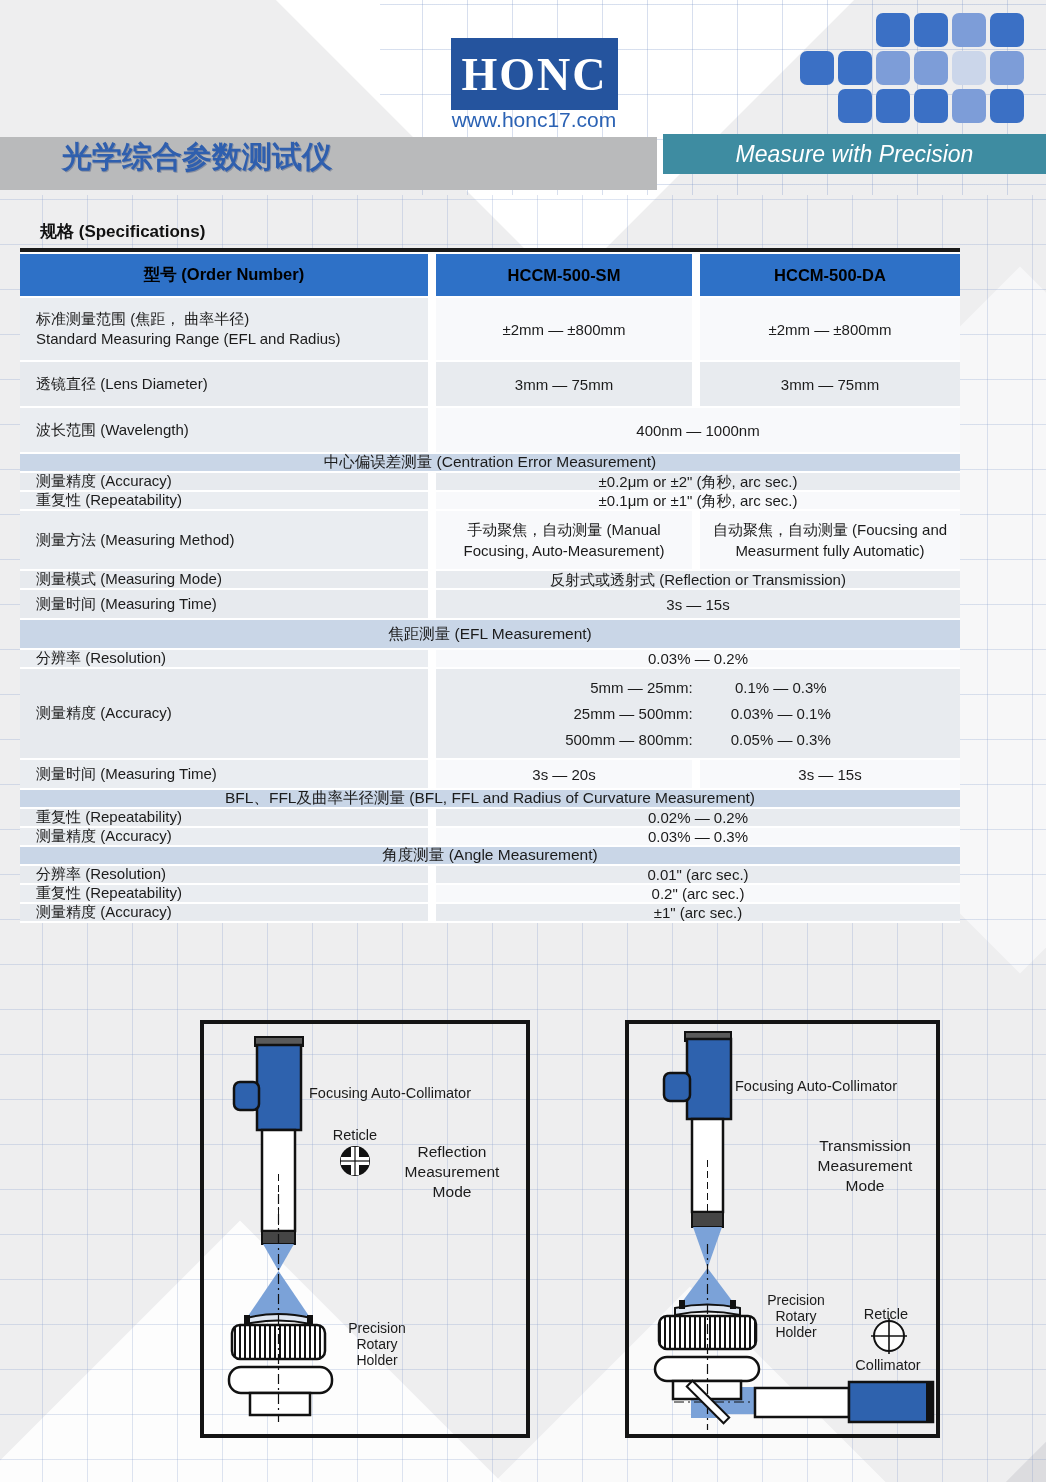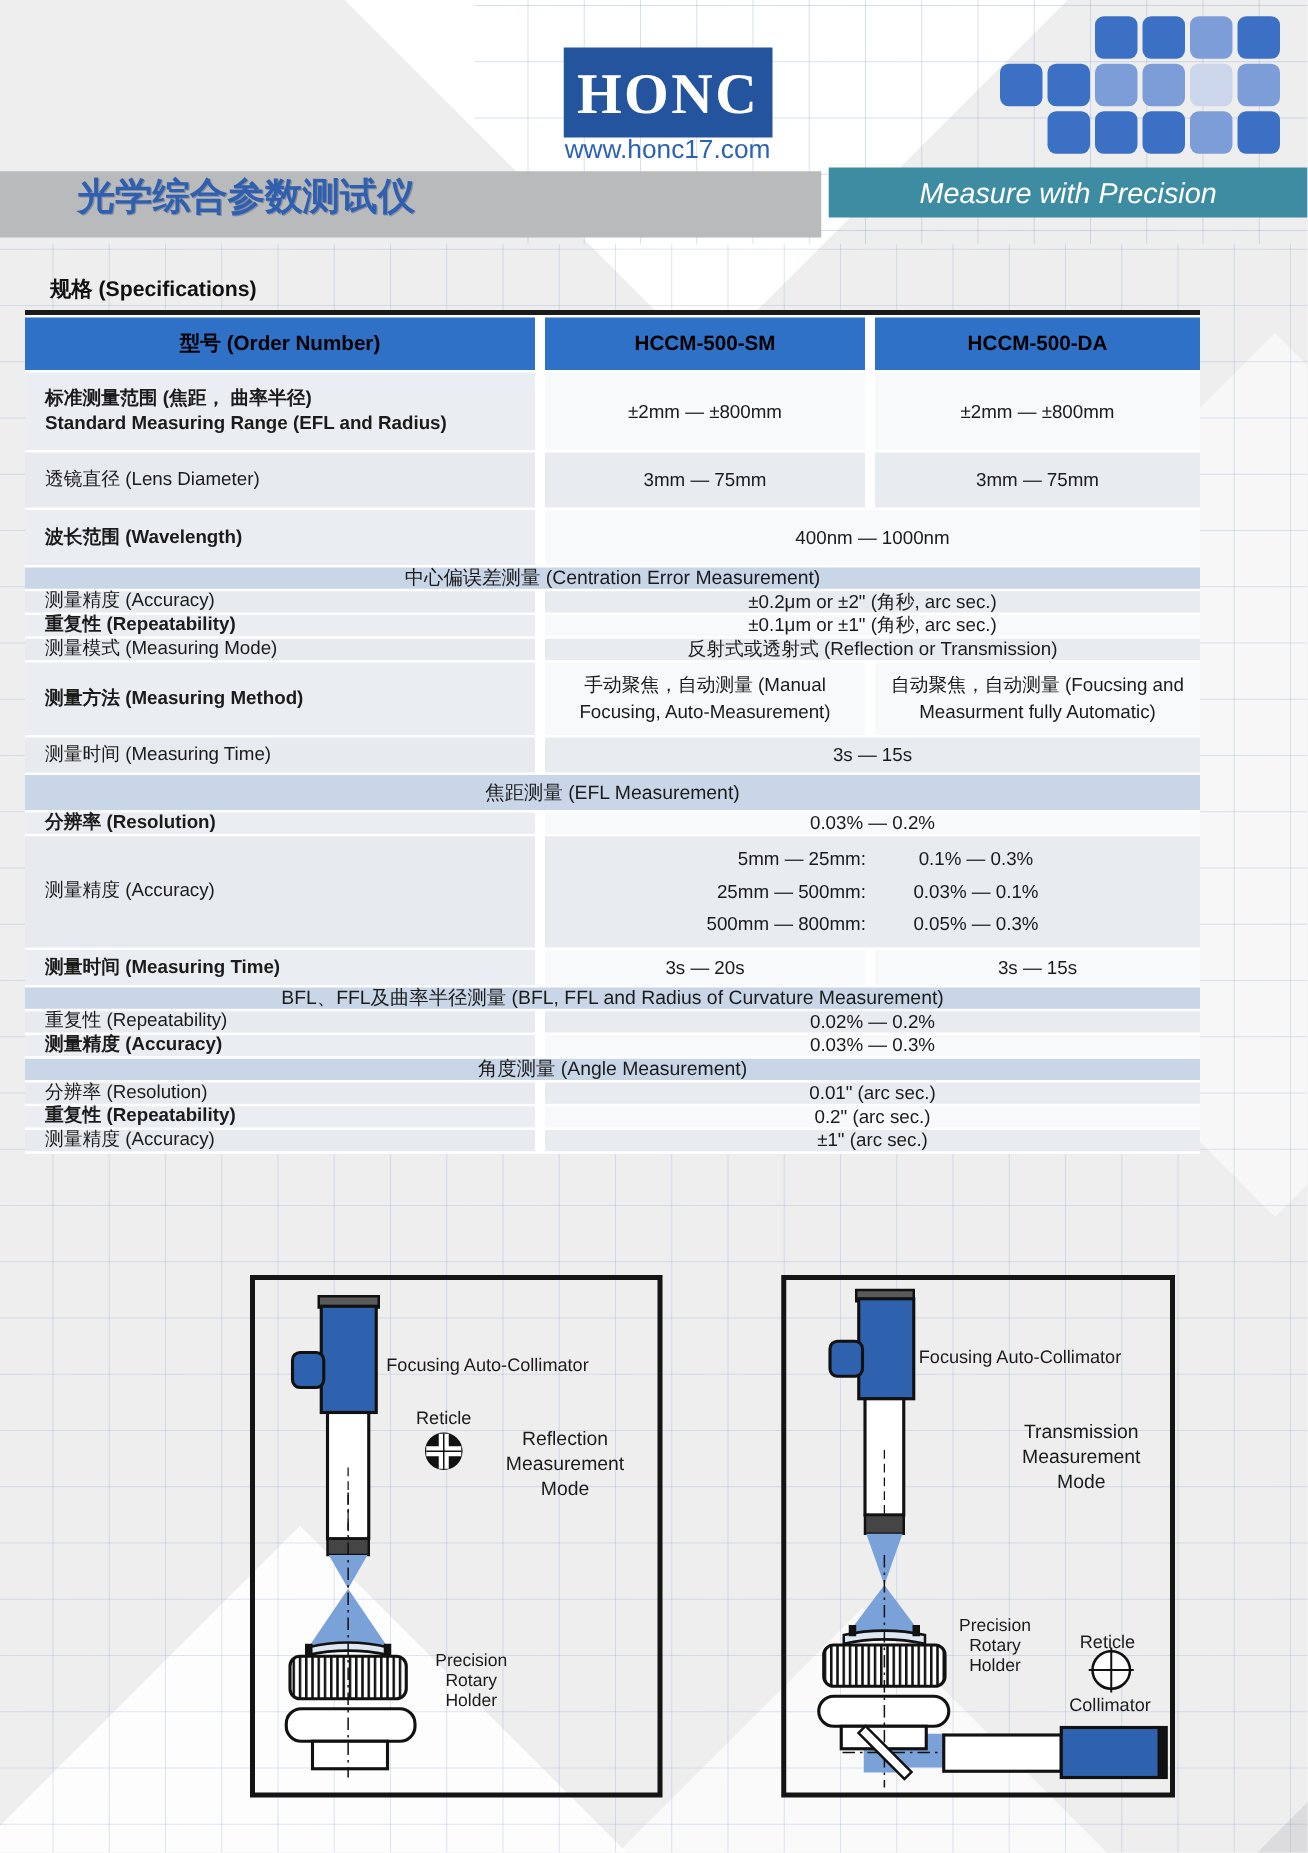--- a/index.html
+++ b/index.html
@@ -45,21 +45,21 @@
          display:flex;align-items:center;justify-content:center;}
   .c1{width:408px;margin-right:8px;}
   .c2{width:256px;margin-right:8px;}
   .c3{width:260px;}
   .cspan{width:524px;}
   .cfull{width:940px;}
   .cl{display:flex;align-items:center;padding-left:16px;padding-right:8px;box-sizing:border-box;
       font-size:15px;white-space:pre-line;line-height:1.35;}
   .cv{display:flex;align-items:center;justify-content:center;text-align:center;
       font-size:15px;line-height:1.4;padding:0 6px;box-sizing:border-box;}
-  .ta .cl{background:#eaedf1;font-weight:bold;} .ta .cv{background:#f8f9fb;}
+  .ta .cl{background:#eaedf1;} .ta .cv{background:#f8f9fb;}
   .tb .cl{background:#e7eaee;} .tb .cv{background:#e8ebef;}
   .sec{background:#c9d6e7;font-size:15.5px;display:flex;align-items:center;justify-content:center;}
   .h28{height:28px;} .h29{height:17px;} .h30{height:44px;}
   .h58{height:58px;} .h62{height:62px;} .h89{height:89px;}
   .acc-grid{display:grid;grid-template-columns:auto auto;column-gap:38px;row-gap:5px;
             font-size:15px;margin:0 auto;}
   .acc-grid .rng{text-align:right;}
   .acc-grid .val{text-align:center;}
   
   .diagram{position:absolute;border:4px solid #141414;box-sizing:border-box;}
@@ -152,29 +152,29 @@
     <div class="trow tb">
       <div class="cl c1 h29">测量精度 (Accuracy)</div>
       <div class="cv cspan h29">±0.2μm or ±2" (角秒, arc sec.)</div>
     </div>
 
     <div class="trow ta">
       <div class="cl c1 h29">重复性 (Repeatability)</div>
       <div class="cv cspan h29">±0.1μm or ±1" (角秒, arc sec.)</div>
     </div>
 
-    <div class="trow tb">
-      <div class="cl c1 h29">测量模式 (Measuring Mode)</div>
-      <div class="cv cspan h29">反射式或透射式 (Reflection or Transmission)</div>
-    </div>
-
     <div class="trow ta">
       <div class="cl c1 h58">测量方法 (Measuring Method)</div>
       <div class="cv c2 h58">手动聚焦，自动测量 (Manual Focusing, Auto-Measurement)</div>
       <div class="cv c3 h58">自动聚焦，自动测量 (Foucsing and Measurment fully Automatic)</div>
+    </div>
+
+    <div class="trow tb">
+      <div class="cl c1 h29">测量模式 (Measuring Mode)</div>
+      <div class="cv cspan h29">反射式或透射式 (Reflection or Transmission)</div>
     </div>
 
     <div class="trow tb">
       <div class="cl c1 h28">测量时间 (Measuring Time)</div>
       <div class="cv cspan h28">3s — 15s</div>
     </div>
 
     <div class="trow">
       <div class="sec cfull h28">焦距测量 (EFL Measurement)</div>
     </div>

